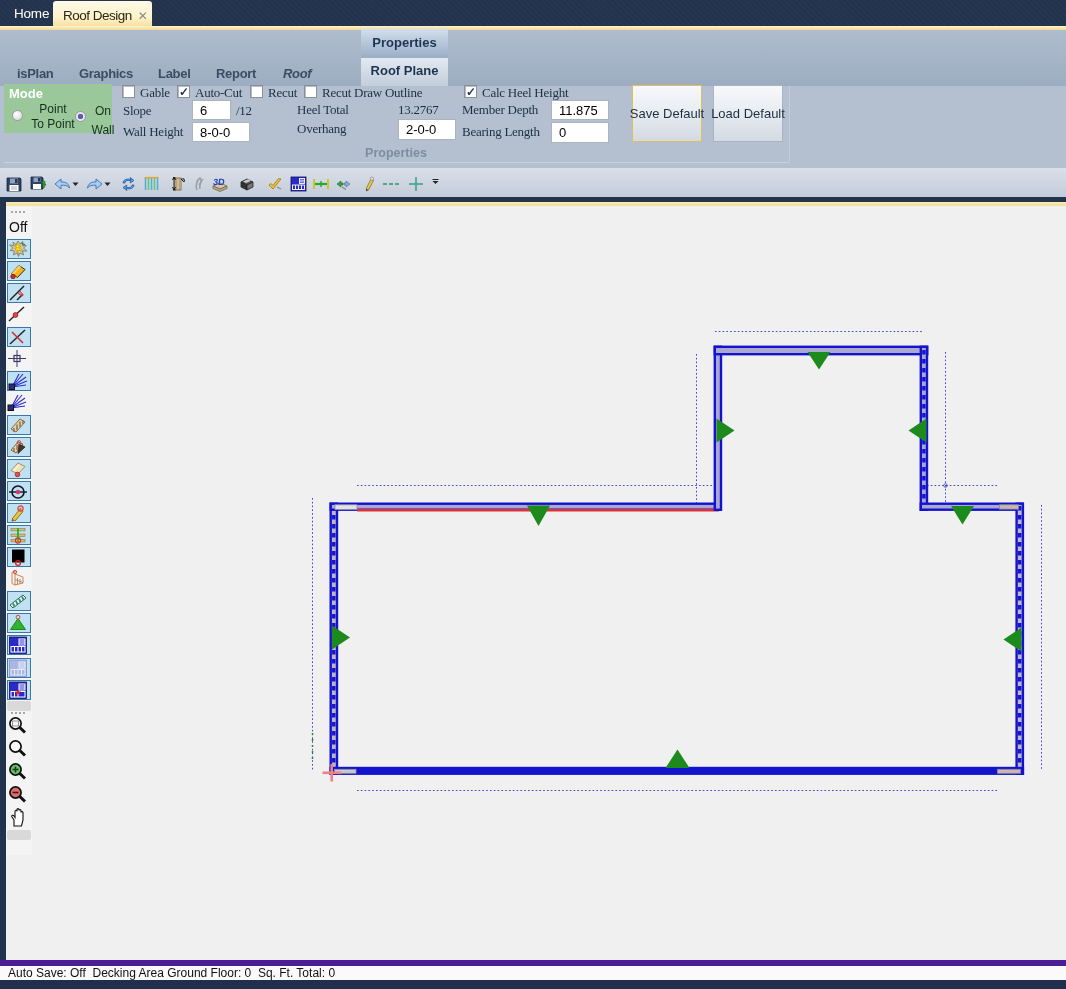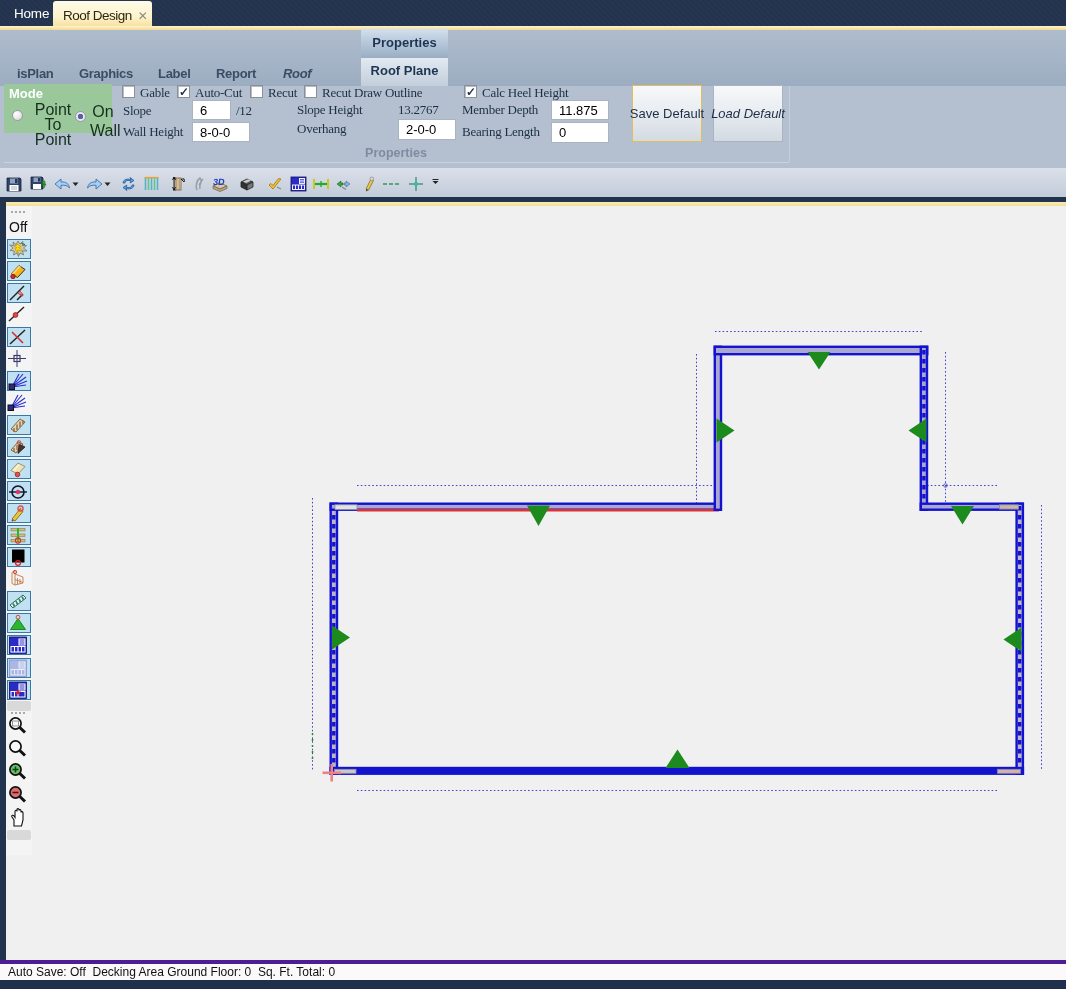--- a/index.html
+++ b/index.html
@@ -34,35 +34,35 @@
   font-size:13px; font-weight:bold; color:#1d3551; }
 .menuitem { top:60px; height:26px; font-size:13px; font-weight:bold; color:#3a4d64;
   letter-spacing:-0.3px; display:flex; align-items:center; }
 
 
 #mode { left:4px; top:84px; width:108px; height:49px; background:#9bc89b; }
 #mode .title { position:absolute; left:5px; top:2px; font-size:13px; font-weight:bold; color:#fff; }
 .radio { width:11px; height:11px; border-radius:50%;
   background:radial-gradient(circle at 35% 30%, #ffffff 0%, #e8e8ea 55%, #c9c9cf 100%);
   border:1px solid #9a9aa2; }
-.modetext { font-size:16px; color:#14301c; line-height:8.5px; text-align:center; }
+.modetext { font-size:12px; color:#14301c; line-height:8.5px; text-align:center; }
 
 
 .cb { width:13px; height:13px; background:#fff; border:1px solid #8a9099;
   box-shadow:inset 1px 1px 0 #b8bcc2; position:absolute; }
 .cb.checked::after { content:"\2713"; position:absolute; left:1px; top:-1px;
   font-size:12px; font-weight:bold; color:#1d3453; }
 .lbl { position:absolute; font-size:13px; letter-spacing:-0.25px; color:#1c2f45; white-space:nowrap;font-family:Liberation Serif, serif; }
 .field { position:absolute; background:#fff; border:1px solid #aab4bf;
   font-size:13px; color:#000; padding-left:7px; display:flex; align-items:center; }
 .btn { position:absolute; width:70px; height:57px; white-space:nowrap;
   background:linear-gradient(#f7f8fa 0%, #e9edf1 45%, #d3dae2 100%);
   font-size:13px; color:#1c2f45; display:flex; align-items:center; justify-content:center; }
 #savebtn { left:632px; top:85px; border:1px solid #e3bd56; }
-#loadbtn { left:713px; top:85px; border:1px solid #a9b4c0;font-style:italic; }
+#loadbtn { left:713px; top:85px; border:1px solid #a9b4c0; }
 
 #props-caption { left:0px; top:146px; width:792px; text-align:center;
   font-size:12.5px; font-weight:bold; color:#7d8ca0; }
 #group-vline { left:789px; top:86px; width:1px; height:76px; background:#c5cfdb; }
 
 
 #qtoolbar { left:0; top:168px; width:1066px; height:29px; background:linear-gradient(#dae0e9,#c3ccda); }
 
 #darkstrip { left:0; top:197px; width:1066px; height:5px; background:#22334e; }
 #yellowstrip2 { left:0; top:202px; width:1066px; height:5px;
@@ -73,21 +73,21 @@
 #leftborder2 { left:0; top:960px; width:4px; height:20px; background:#22334e; }
 #toolcol { left:6px; top:206px; width:26px; height:649px; background:#f4f4f4; }
 #canvas { left:32px; top:206px; width:1034px; height:754px; background:#f0f0f0; }
 .tbtn { position:absolute; left:7px; width:24px; height:20px; background:#bfe1f2;
   border:1px solid #3878a8; }
 .tfree { position:absolute; left:7px; width:24px; height:20px; }
 #offlbl { left:9px; top:219px; font-size:14px; color:#111; }
 
 
 #statusbar { left:0; top:960px; width:1066px; height:20px; background:#fcf9fa;
-  border-top:4px solid #4c1d95; font-size:12px; color:#111;
+  border-top:6px solid #4c1d95; font-size:12px; color:#111;
   display:flex; align-items:center; padding-left:8px;text-align:center; }
 #bottombar { left:0; top:980px; width:1066px; height:9px; background:#20304c; }
 </style>
 </head>
 <body>
 <div id="tabbar" class="abs"></div>
 <div id="hometab" class="abs">Home</div>
 <div id="rooftab" class="abs">
     <span style="margin-left:10px;letter-spacing:-0.5px;">Roof Design</span>
     <span style="margin-left:6px;color:#8a8a80;font-size:12px;">✕</span>
@@ -128,21 +128,21 @@
 <div class="cb" style="left:250px; top:85px;"></div>
 <div class="lbl" style="left:268px; top:85px;">Recut</div>
 <div class="cb" style="left:304px; top:85px;"></div>
 <div class="lbl" style="left:322px; top:85px;">Recut Draw Outline</div>
 <div class="cb checked" style="left:464px; top:85px;"></div>
 <div class="lbl" style="left:482px; top:85px;">Calc Heel Height</div>
 
 <div class="lbl" style="left:123px; top:103px;">Slope</div>
 <div class="field" style="left:192px; top:100px; width:39px; height:20px;">6</div>
 <div class="lbl" style="left:236px; top:103px;">/12</div>
-<div class="lbl" style="left:297px; top:102px;">Slope Height</div>
+<div class="lbl" style="left:297px; top:102px;">Heel Total</div>
 <div class="lbl" style="left:398px; top:102px;">13.2767</div>
 <div class="lbl" style="left:462px; top:102px;">Member Depth</div>
 <div class="field" style="left:551px; top:100px; width:58px; height:20px;">11.875</div>
 
 <div class="lbl" style="left:123px; top:124px;">Wall Height</div>
 <div class="field" style="left:192px; top:122px; width:58px; height:20px;">8-0-0</div>
 <div class="lbl" style="left:297px; top:121px;">Overhang</div>
 <div class="field" style="left:398px; top:119px; width:58px; height:21px;">2-0-0</div>
 <div class="lbl" style="left:462px; top:124px;">Bearing Length</div>
 <div class="field" style="left:551px; top:122px; width:58px; height:21px;">0</div>

